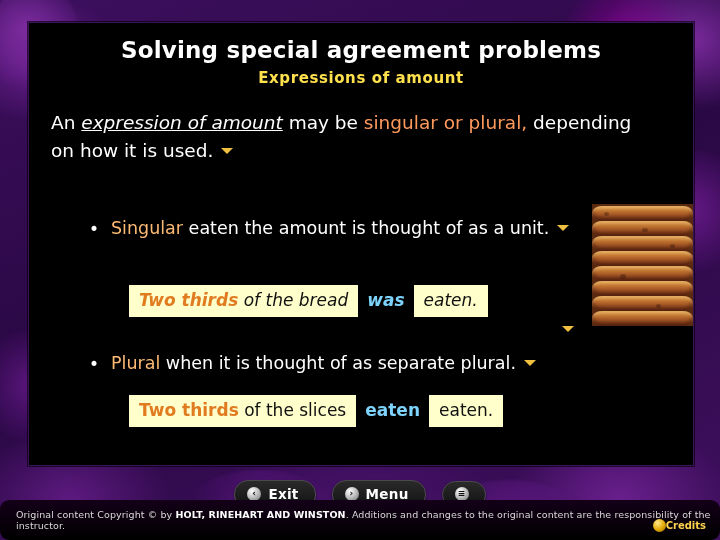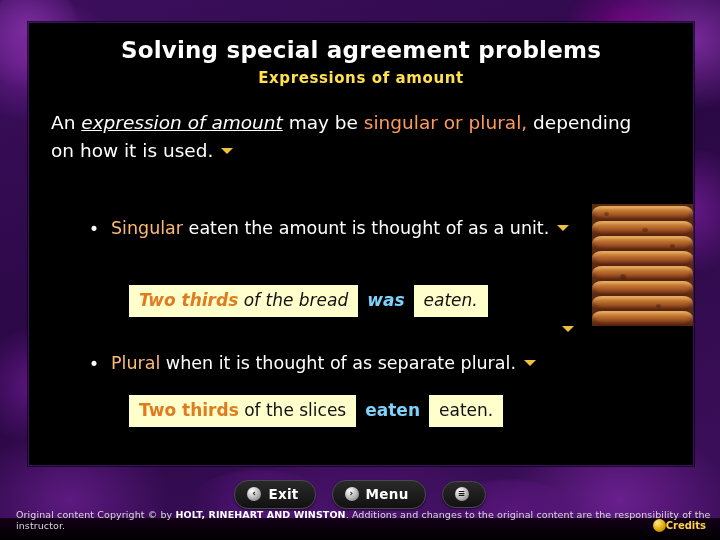--- a/index.html
+++ b/index.html
@@ -191,22 +191,23 @@
     position: absolute;
     background: rgba(40,15,5,0.35);
     border-radius: 50%;
   }
 
   .footerbar {
     position: absolute;
     left: 0;
     bottom: 0;
     width: 720px;
-    height: 22px;
+    height: 40px;
     background: linear-gradient(180deg, #140018 0%, #000000 100%);
+    border-radius: 9px;
   }
   .copyright {
     position: absolute;
     left: 16px;
     bottom: 9px;
     color: #d8d8d8;
     font-size: 9.5px;
     letter-spacing: 0.1px;
   }
   .copyright .b {

